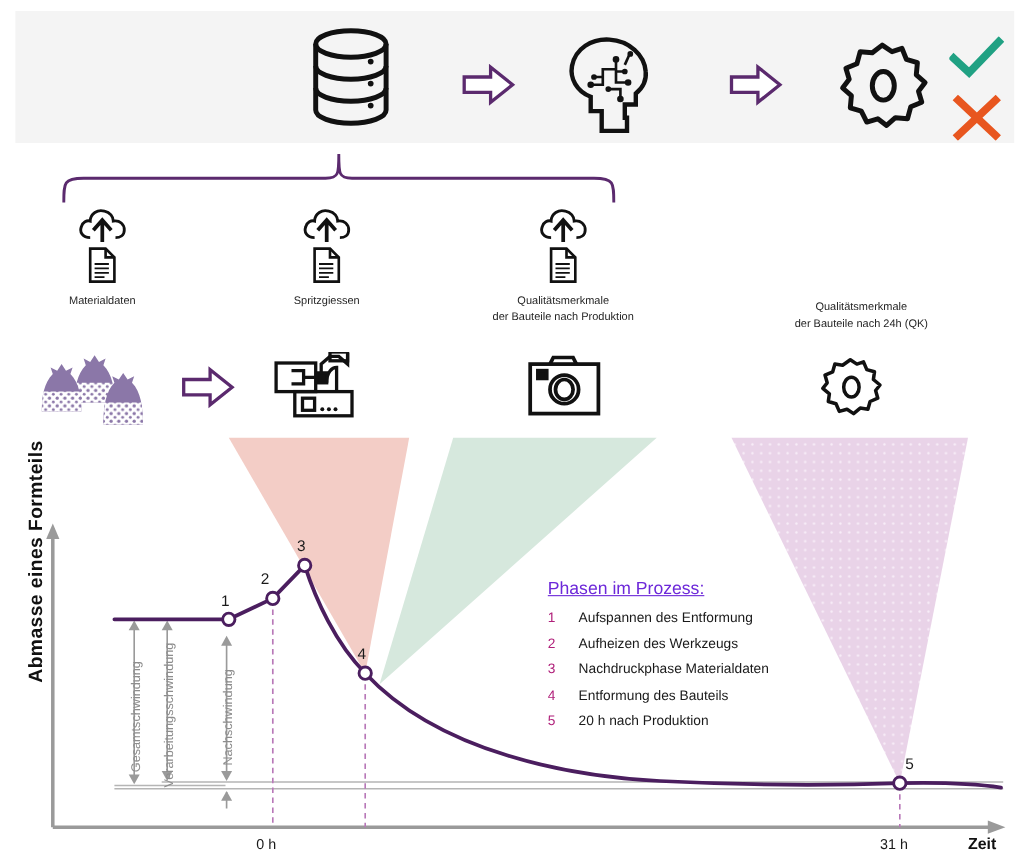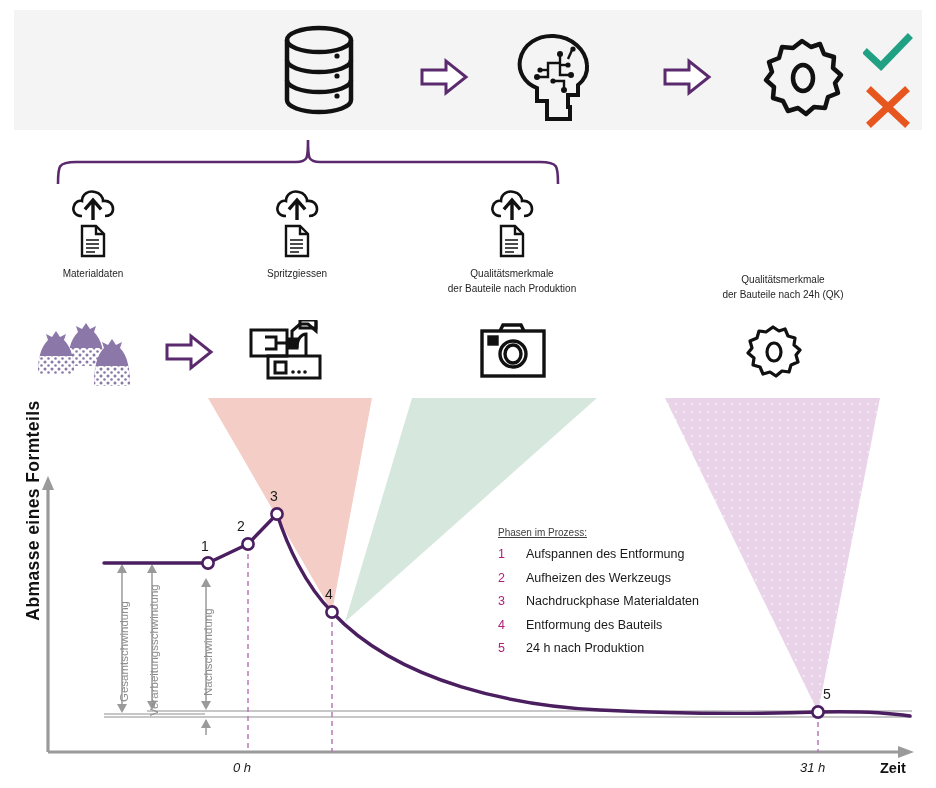--- a/index.html
+++ b/index.html
@@ -38,26 +38,26 @@
     position:absolute;left:-82px;top:500px;
     width:230px;text-align:center;
     transform:rotate(-90deg);
     font-size:17.5px;font-weight:bold;letter-spacing:.4px;
     color:#111;
   }
   .xlabel{
     position:absolute;left:880px;top:760px;
     font-size:14.5px;font-weight:bold;color:#111;
   }
-  .ticklbl{position:absolute;font-size:13px;color:#1a1a1a;font-style:italic;}
+  .ticklbl{position:absolute;font-size:13px;color:#1a1a1a;}
 
   
   .legend{position:absolute;left:498px;top:527px;}
   .legend .ltitle{
-    font-size:10px;color:#404040;text-decoration:underline;
+    font-size:16px;color:#6d28d9;text-decoration:underline;
     margin-bottom:9px;
   }
   .legend .lrow{display:flex;align-items:baseline;margin-bottom:9.5px;}
   .legend .lnum{
     width:28px;font-size:12.5px;color:#b0207a;flex:0 0 28px;
   }
   .legend .ltxt{font-size:12.5px;color:#1a1a1a;}
 
   
   .dimlbl{
@@ -399,18 +399,18 @@
       <div class="lrow">
         <span class="lnum">3</span>
         <span class="ltxt">Nachdruckphase Materialdaten</span>
       </div>
       <div class="lrow">
         <span class="lnum">4</span>
         <span class="ltxt">Entformung des Bauteils</span>
       </div>
       <div class="lrow">
         <span class="lnum">5</span>
-        <span class="ltxt">24 h nach Produktion</span>
+        <span class="ltxt">20 h nach Produktion</span>
       </div>
     </div>
   </div>
 
 </div>
 
 </body></html>

